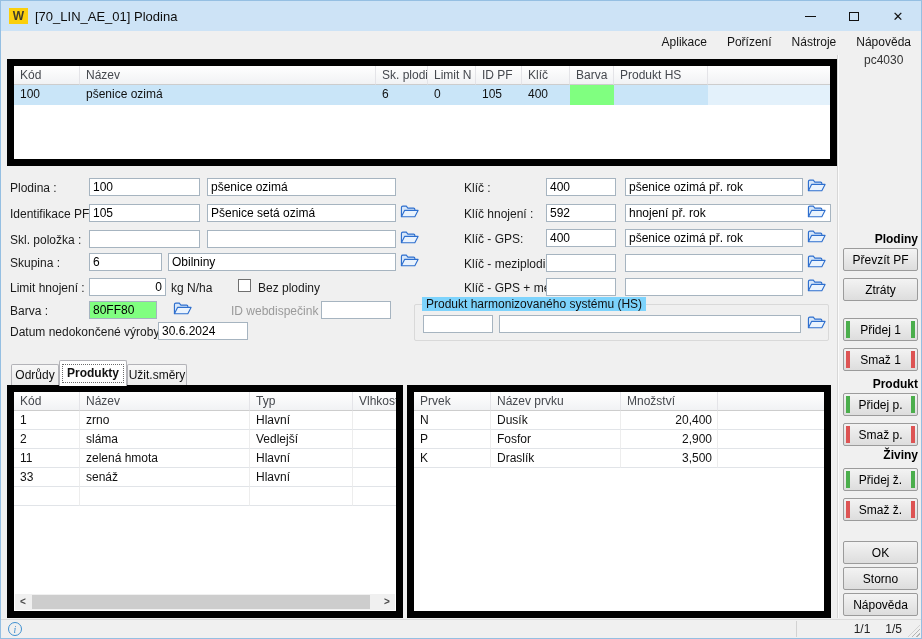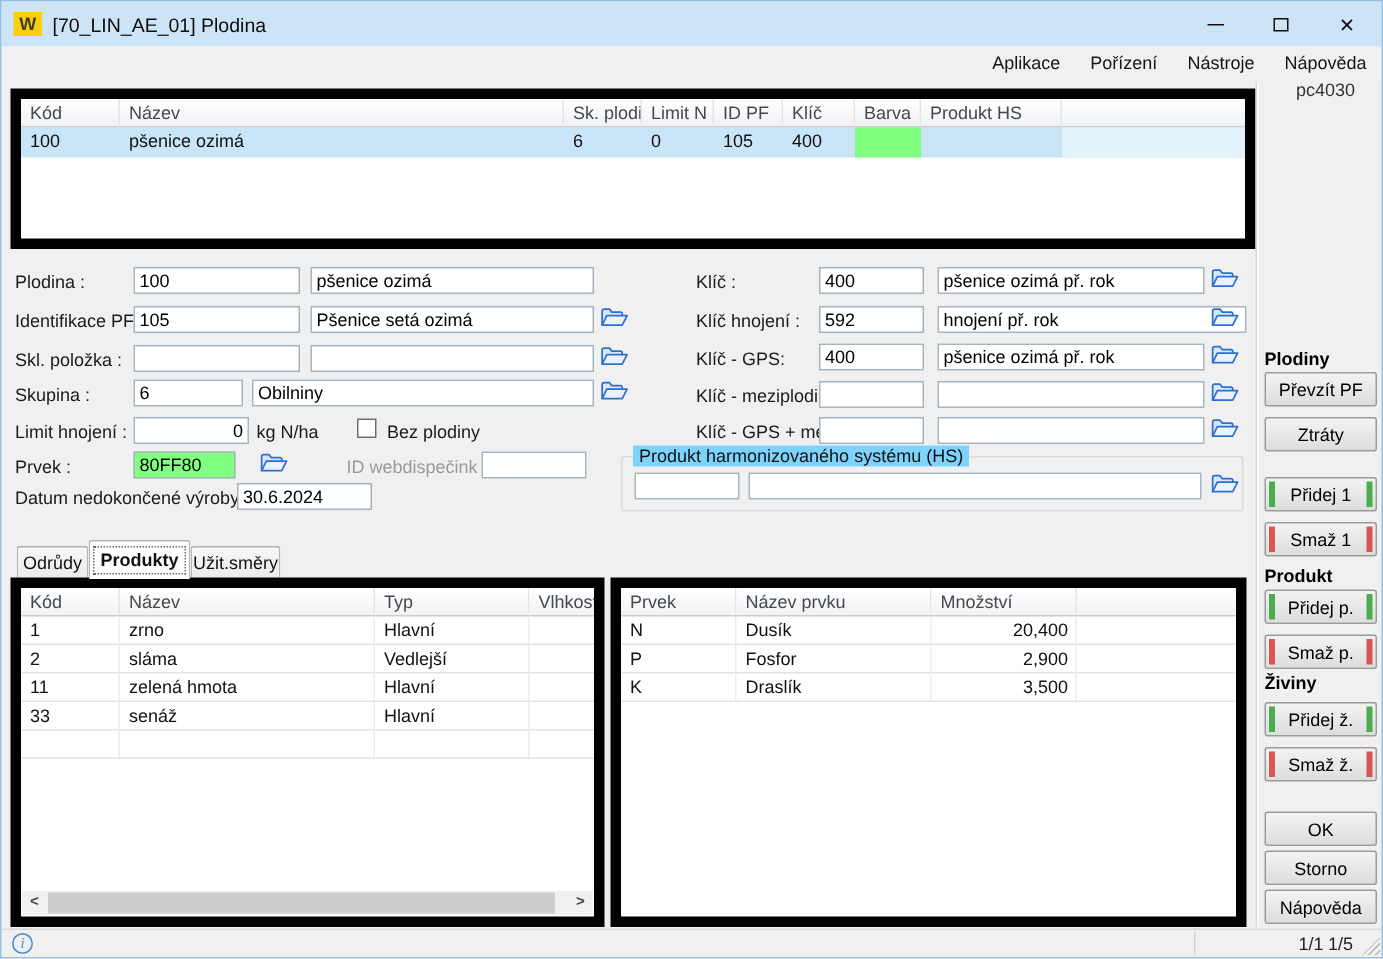--- a/index.html
+++ b/index.html
@@ -46,36 +46,36 @@
   .groupbox{position:absolute;border:1px solid #d9d9d9;border-radius:2px;}
   .group-title{position:absolute;top:-8px;left:7px;background:#7dd3fc;padding:0 4px;font-weight:normal;white-space:nowrap;text-align:center;}
 
   
   .tab{position:absolute;height:21px;line-height:20px;text-align:center;background:linear-gradient(#f7f7f7,#ebebeb);border:1px solid #b3b3b8;border-bottom:none;border-radius:2px 2px 0 0;}
   .tab.selected{height:26px;line-height:24px;background:#fff;font-weight:bold;z-index:3;}
   .tab.selected .focus-rect{border:1px dotted #6a6a6a;padding:0 4px;display:inline-block;line-height:17px;}
 
   
   .side-sep{position:absolute;left:836px;top:54px;height:563px;width:2px;border-left:1px solid #d7d7d7;border-right:1px solid #fbfbfb;}
-  .side-label{position:absolute;left:842px;width:75px;text-align:left;font-weight:bold;color:#000;}
+  .side-label{position:absolute;left:842px;width:75px;text-align:right;font-weight:bold;color:#000;}
   .btn{position:absolute;left:842px;width:75px;height:23px;background:linear-gradient(#f3f3f3,#dddddd);border:1px solid #9b9b9b;border-radius:2px;font-family:"Liberation Sans",sans-serif;font-size:12px;text-align:center;line-height:21px;cursor:pointer;overflow:hidden;}
   .btn .bar{position:absolute;top:2px;bottom:2px;width:4px;}
   .btn .bar.l{left:2px;} .btn .bar.r{right:2px;}
 
   
   .hscroll{position:absolute;left:1px;right:1px;bottom:1px;height:16px;background:#f0f0f0;}
   .sb-btn{position:absolute;top:0;width:16px;height:16px;text-align:center;line-height:16px;font-weight:bold;font-size:10px;color:#4a4a4a;}
   .sb-btn.left{left:0;} .sb-btn.right{right:0;}
   .sb-thumb{position:absolute;left:17px;top:1px;height:14px;width:338px;background:#cdcdcd;}
 
   
   .statusbar{position:absolute;left:0;bottom:0;width:100%;height:19px;background:#f0f0f0;border-top:1px solid #dadada;}
   .info-icon{position:absolute;left:7px;top:2px;width:14px;height:14px;border:1px solid #4090d0;border-radius:50%;color:#4090d0;text-align:center;line-height:13px;font-size:10px;font-style:italic;font-family:"Liberation Serif",serif;}
   .status-div{position:absolute;left:795px;top:1px;bottom:1px;width:0;border-left:1px solid #d2d2d2;}
-  .status-pages{position:absolute;right:19px;top:2px;display:flex;gap:3px;font-size:12px;color:#222;}
+  .status-pages{position:absolute;right:19px;top:2px;display:flex;gap:15px;font-size:12px;color:#222;}
   .grip{position:absolute;right:1px;bottom:1px;width:12px;height:12px;background:repeating-linear-gradient(135deg,#f0f0f0 0 2px,#b5b5b5 2px 3px);clip-path:polygon(100% 0,100% 100%,0 100%);}
   .host-label{position:absolute;left:863px;top:52px;color:#333;}
 </style>
 </head>
 <body>
 
 <div class="window">
 
   <div class="titlebar" style="background-color: rgb(205, 227, 246);">
     <span class="app-icon">W</span>
@@ -158,21 +158,21 @@
         <path d="M1.5 13 L4.8 6.3 L19 6.3 L15.6 13 Z" fill="#eaf3fd" stroke="#2e6fce" stroke-width="1.2" stroke-linejoin="round"></path>
       </svg>
     </span>
 
   <span class="lbl" style="left:9px;top:280px;">Limit hnojení :</span>
   <input class="inp right" style="left: 88px; top: 277px; width: 77px;" value="0">
   <span class="lbl" style="left:170px;top:280px;">kg N/ha</span>
   <span class="checkbox" style="left:237px;top:278px;"></span>
   <span class="lbl" style="left:257px;top:280px;">Bez plodiny</span>
 
-  <span class="lbl" style="left:9px;top:303px;">Prvek :</span>
+  <span class="lbl" style="left:9px;top:303px;">Barva :</span>
   <input class="inp" style="left: 88px; top: 300px; width: 68px; background-color: rgb(128, 255, 128);" value="80FF80">
   <span class="folder" style="left:172px;top:300px;">
       <svg width="19" height="16" viewBox="0 0 20 16">
         <path d="M1.5 13 L1.5 3.2 Q1.5 1.8 3 1.8 L6.6 1.8 L8.3 3.9 L14.3 3.9 Q15.6 3.9 15.6 5.2 L15.6 6.4" fill="#d7e7fa" stroke="#2e6fce" stroke-width="1.2"></path>
         <path d="M1.5 13 L4.8 6.3 L19 6.3 L15.6 13 Z" fill="#eaf3fd" stroke="#2e6fce" stroke-width="1.2" stroke-linejoin="round"></path>
       </svg>
     </span>
   <span class="lbl gray" style="left:230px;top:303px;">ID webdispečink :</span>
   <input class="inp" style="left: 320px; top: 300px; width: 70px;" value="">
 

